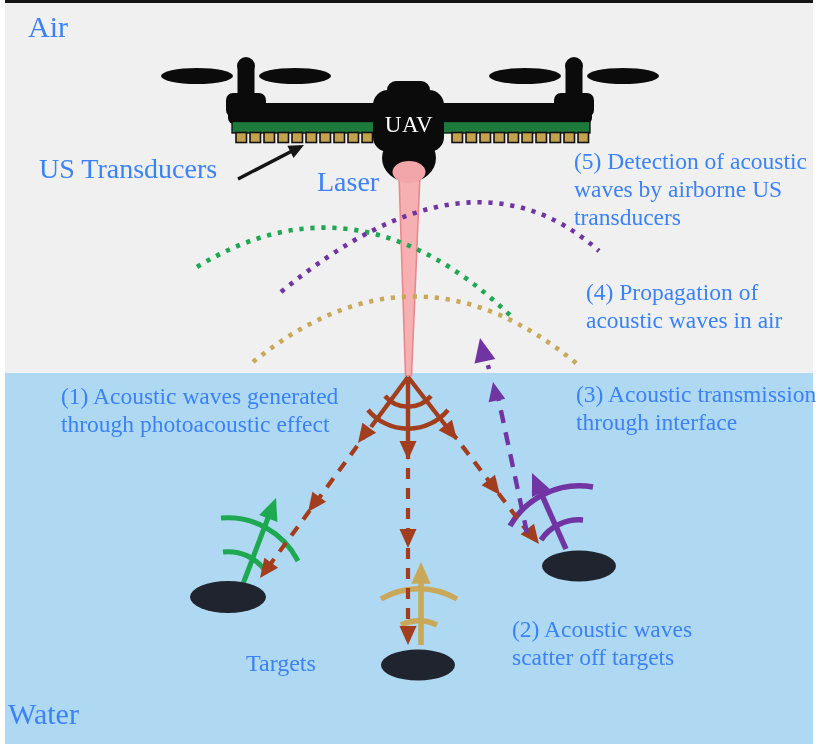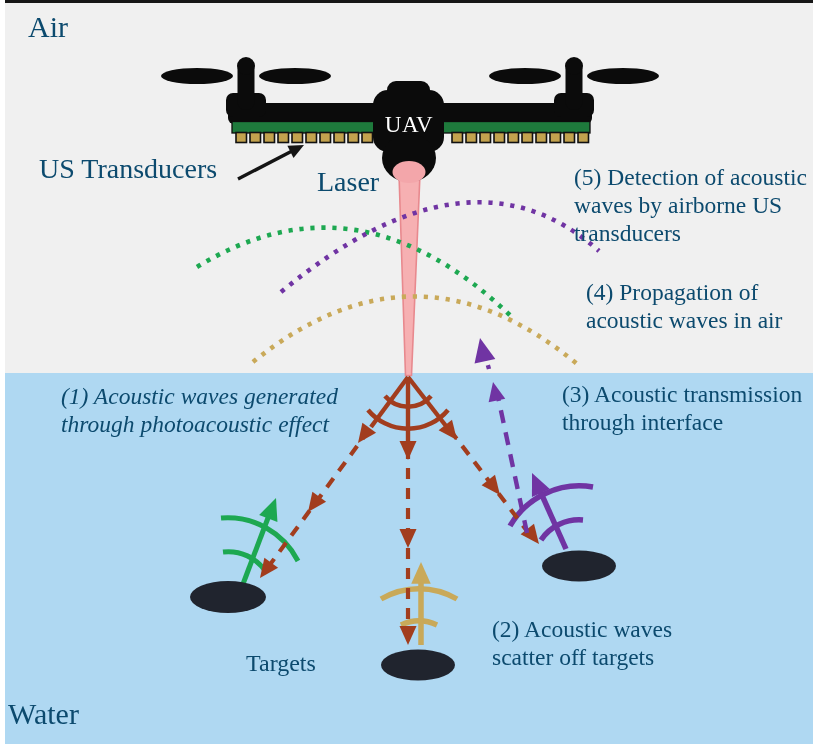--- a/index.html
+++ b/index.html
@@ -3,21 +3,21 @@
 <meta charset="utf-8">
 <style>
   html,body{margin:0;padding:0;background:#ffffff;}
   #stage{position:relative;width:820px;height:747px;background:#ffffff;overflow:hidden;
          font-family:"Liberation Serif","DejaVu Serif",serif;}
   #figure{position:absolute;left:5px;top:0;width:808px;height:744px;box-sizing:border-box;
           border-top:3px solid #161616;border-bottom:3px solid #161616;}
   #air{position:absolute;left:0;top:0;width:100%;height:370px;background:#F0F0F0;}
   #water{position:absolute;left:0;top:370px;width:100%;height:371px;background:#AFD8F2;}
   svg#overlay{position:absolute;left:0;top:0;pointer-events:none;}
-  .lbl{position:absolute;color:#0c4a6e;white-space:pre-line;}
+  .lbl{position:absolute;color:#3b82f6;white-space:pre-line;}
   .big{font-size:30px;line-height:34px;}
   .med{font-size:28px;line-height:32px;}
   .step{font-size:23.5px;line-height:28px;}
 </style>
 </head>
 <body>
 
 <div id="stage">
   <div id="figure">
     <div id="air"></div>
@@ -155,24 +155,24 @@
       <line x1="238" y1="179" x2="294" y2="150" stroke="#151515" stroke-width="3.4"></line>
       <use href="#ah" transform="translate(304,145) rotate(-27) scale(0.8)" fill="#151515"></use>
     </g>
   </svg>
 
   <div class="lbl big" style="left:28px;top:10px;">Air</div>
   <div class="lbl big" style="left:8px;top:697px;">Water</div>
   <div class="lbl med" style="left:24px;top:153px;margin-left:15px;">US Transducers</div>
   <div class="lbl med" style="left:317px;top:166px;">Laser</div>
   <div class="lbl big" style="left:246px;top:646px;font-size:24px;">Targets</div>
-  <div class="lbl step" style="left:61px;top:382px;font-style:italic;">(1) Acoustic waves generated
+  <div class="lbl step" style="left:61px;top:382px;">(1) Acoustic waves generated
 through photoacoustic effect</div>
-  <div class="lbl step" style="left:492px;top:615px;font-family:Liberation Serif, serif;">(2) Acoustic waves
+  <div class="lbl step" style="left:512px;top:615px;font-family:Liberation Serif, serif;">(2) Acoustic waves
 scatter off targets</div>
-  <div class="lbl step" style="left:562px;top:380px;">(3) Acoustic transmission
+  <div class="lbl step" style="left:576px;top:380px;">(3) Acoustic transmission
 through interface</div>
   <div class="lbl step" style="left:586px;top:278px;">(4) Propagation of
 acoustic waves in air</div>
-  <div class="lbl step" style="left:574px;top:163px;">(5) Detection of acoustic
+  <div class="lbl step" style="left:574px;top:147px;">(5) Detection of acoustic
 waves by airborne US
 transducers</div>
 </div>
 
 </body></html>

